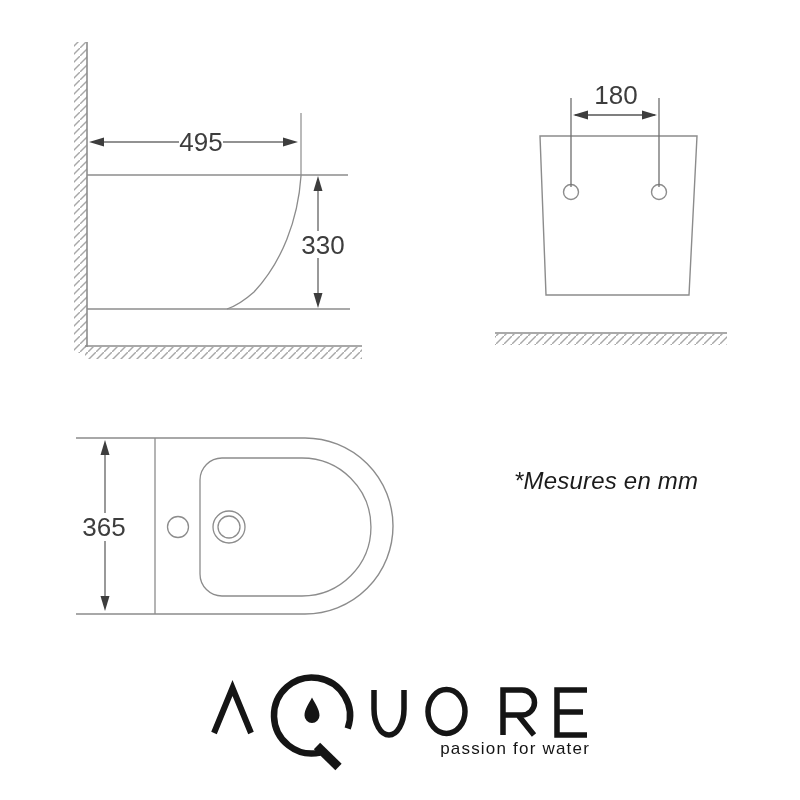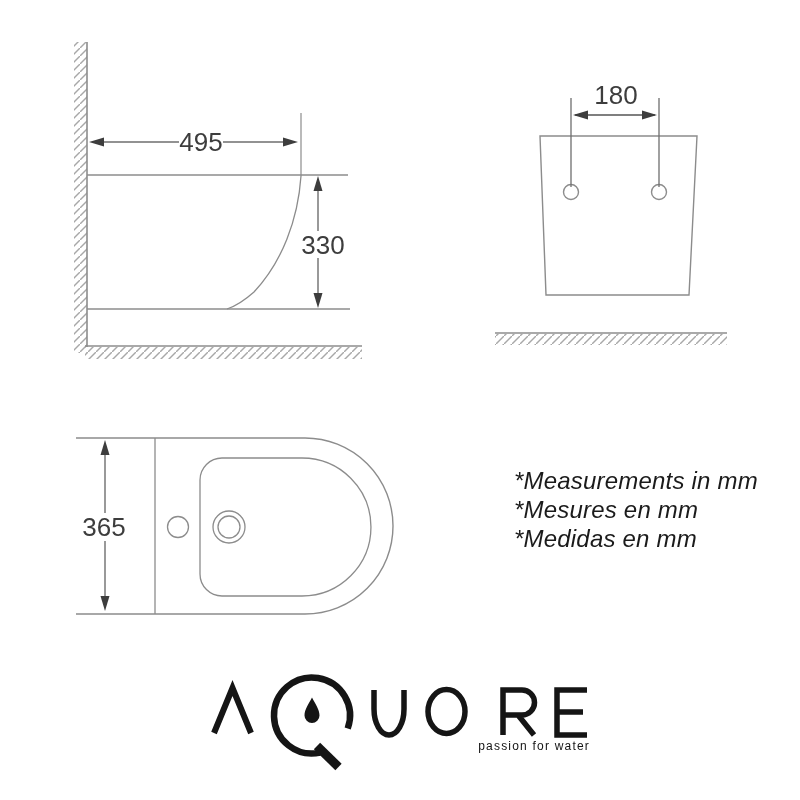--- a/index.html
+++ b/index.html
@@ -12,21 +12,21 @@
     font-family:"Liberation Sans",sans-serif;
     font-size:26px;fill:#3d3d3d;text-anchor:middle;
   }
   .notes{
     position:absolute;left:514px;top:466px;
     font-style:italic;font-size:24px;line-height:29px;
     color:#1b1b1b;letter-spacing:0.2px;white-space:nowrap;
   }
   .tagline{
     position:absolute;left:400px;top:739px;width:190px;
-    text-align:right;font-size:12px;letter-spacing:1.2px;color:#141414;
+    text-align:right;font-size:17px;letter-spacing:1.2px;color:#141414;
     white-space:nowrap;
   }
 </style>
 </head>
 <body>
 
 <div class="canvas">
 
   <svg class="drawing-layer" width="800" height="800" viewBox="0 0 800 800">
     <defs>
@@ -114,20 +114,18 @@
 
       <ellipse cx="446.5" cy="711.5" rx="18.5" ry="22" stroke-width="5.5"></ellipse>
 
       <path d="M503,735 L503,690 L522,690 A12.5,12.5 0 0 1 522,715 L503,715 M518,715 L534,735" stroke-width="5.5"></path>
 
       <path d="M587,690 L557,690 L557,735 L587,735 M557,712 L583,712" stroke-width="5.5"></path>
     </g>
   </svg>
 
   <div class="notes">
-    <div>*Measurements in mm</div>
     <div>*Mesures en mm</div>
-    <div>*Medidas en mm</div>
   </div>
 
   <div class="tagline">passion for water</div>
 
 </div>
 
 </body></html>

